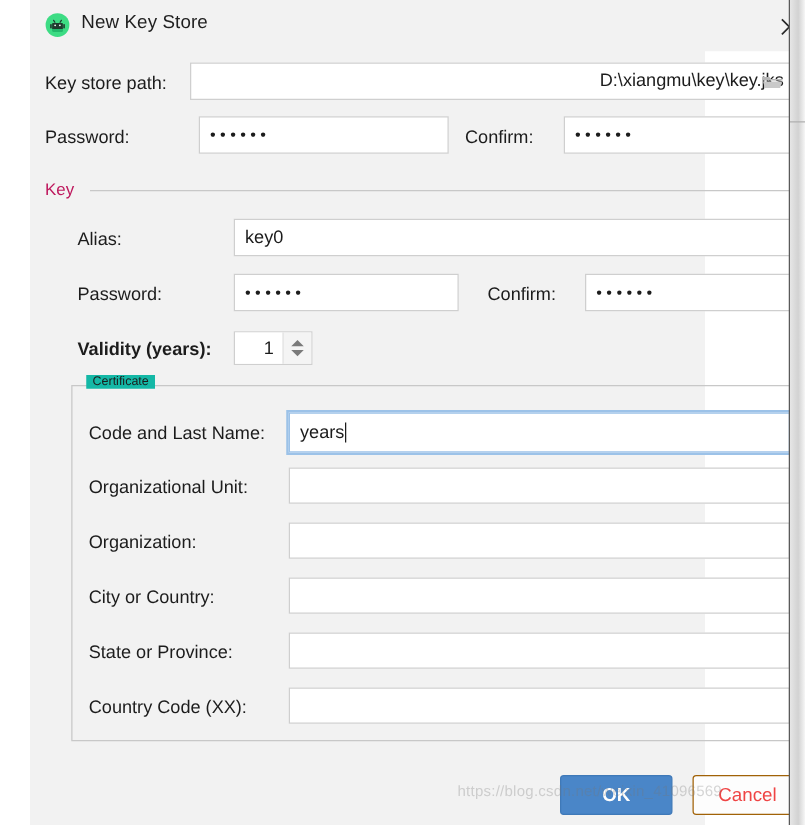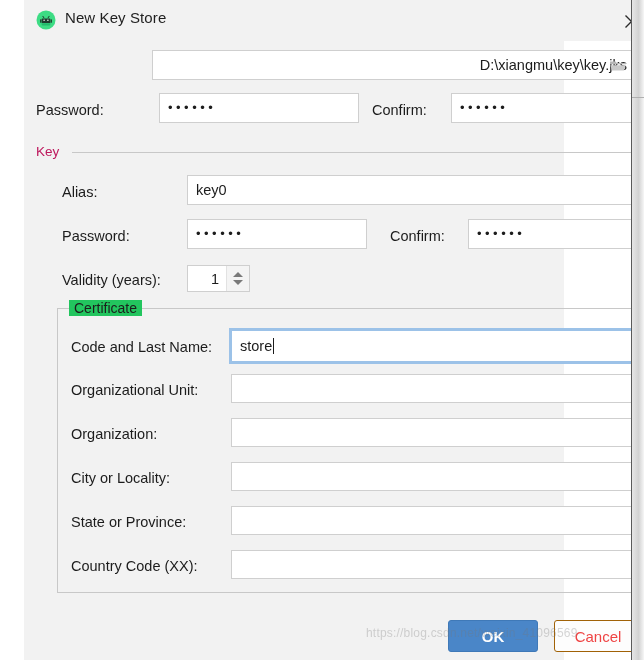--- a/index.html
+++ b/index.html
@@ -145,23 +145,23 @@
   .fieldset {
     position: absolute;
     left: 33px; top: 308px;
     width: 582px; height: 285px;
     box-sizing: border-box;
     border: 1px solid #c8c8c8;
   }
   .fieldset-legend {
     position: absolute;
     left: 45px; top: 300px;
-    font-size: 14px;
-    color: #1c1c1c;
-    background: #22c55e;
+    font-size: 10px;
+    color: #1c1c1c;
+    background: #14b8a6;
     padding: 0 5px;
   }
 
   
   .spinner {
     position: absolute;
     left: 163px; top: 265px;
     width: 63px; height: 27px;
     box-sizing: border-box;
     border: 1px solid #cfcfcf;
@@ -257,20 +257,21 @@
       </svg>
     </span>
     <span class="title-text">New Key Store</span>
     <span class="close-btn">
       <svg width="15" height="15" viewBox="0 0 15 15">
         <path d="M1.5 1.5 L13.5 13.5 M13.5 1.5 L1.5 13.5" stroke="#2b2b2b" stroke-width="1.4"></path>
       </svg>
     </span>
   </div>
 
+  <span class="lbl" style="left:12px; top:58px;">Key store path:</span>
   <div class="field" style="left:128px; top:50px; width:484px; height:30px;justify-content:flex-end;">
     <span>D:\xiangmu\key\key.jks</span>
     <span class="folder-icon">
       <svg width="18" height="14" viewBox="0 0 18 14">
         <path d="M1 3.5h5.5l1.3 1.6H17v1.2H1z" fill="#b6b6b6"></path>
         <path d="M1.4 7.2h15.2l-1.5 5.2H2.9z" fill="#c9c9c9"></path>
       </svg>
     </span>
   </div>
 
@@ -295,49 +296,49 @@
   <span class="lbl" style="left:38px; top:227px;">Password:</span>
   <div class="field" style="left:163px; top:219px; width:180px; height:30px;">
     <span class="dots">••••••</span>
   </div>
 
   <span class="lbl" style="left:366px; top:227px;">Confirm:</span>
   <div class="field" style="left:444px; top:219px; width:174px; height:30px;">
     <span class="dots">••••••</span>
   </div>
 
-  <span class="lbl" style="left:38px; top:271px;">Validity (years):</span>
+  <span class="lbl" style="left:38px; top:271px;font-weight:bold;">Validity (years):</span>
   <div class="spinner">
     <div class="spinner-value">1</div>
     <div class="spinner-arrows">
       <span class="arrow-up"></span>
       <span class="arrow-dn"></span>
     </div>
   </div>
 
   <div class="fieldset"></div>
   <span class="fieldset-legend">Certificate</span>
 
   <span class="lbl" style="left:47px; top:338px;">Code and Last Name:</span>
   <div class="field focused" style="left:207px; top:330px; width:401px; height:32px;">
-    <span>store</span>
+    <span>years</span>
       <span class="caret"></span>
   </div>
 
   <span class="lbl" style="left:47px; top:381px;">Organizational Unit:</span>
   <div class="field" style="left:207px; top:374px; width:401px; height:29px;">
     <span></span>
   </div>
 
   <span class="lbl" style="left:47px; top:425px;">Organization:</span>
   <div class="field" style="left:207px; top:418px; width:401px; height:29px;">
     <span></span>
   </div>
 
-  <span class="lbl" style="left:47px; top:469px;">City or Locality:</span>
+  <span class="lbl" style="left:47px; top:469px;">City or Country:</span>
   <div class="field" style="left:207px; top:462px; width:401px; height:29px;">
     <span></span>
   </div>
 
   <span class="lbl" style="left:47px; top:513px;">State or Province:</span>
   <div class="field" style="left:207px; top:506px; width:401px; height:29px;">
     <span></span>
   </div>
 
   <span class="lbl" style="left:47px; top:557px;">Country Code (XX):</span>

